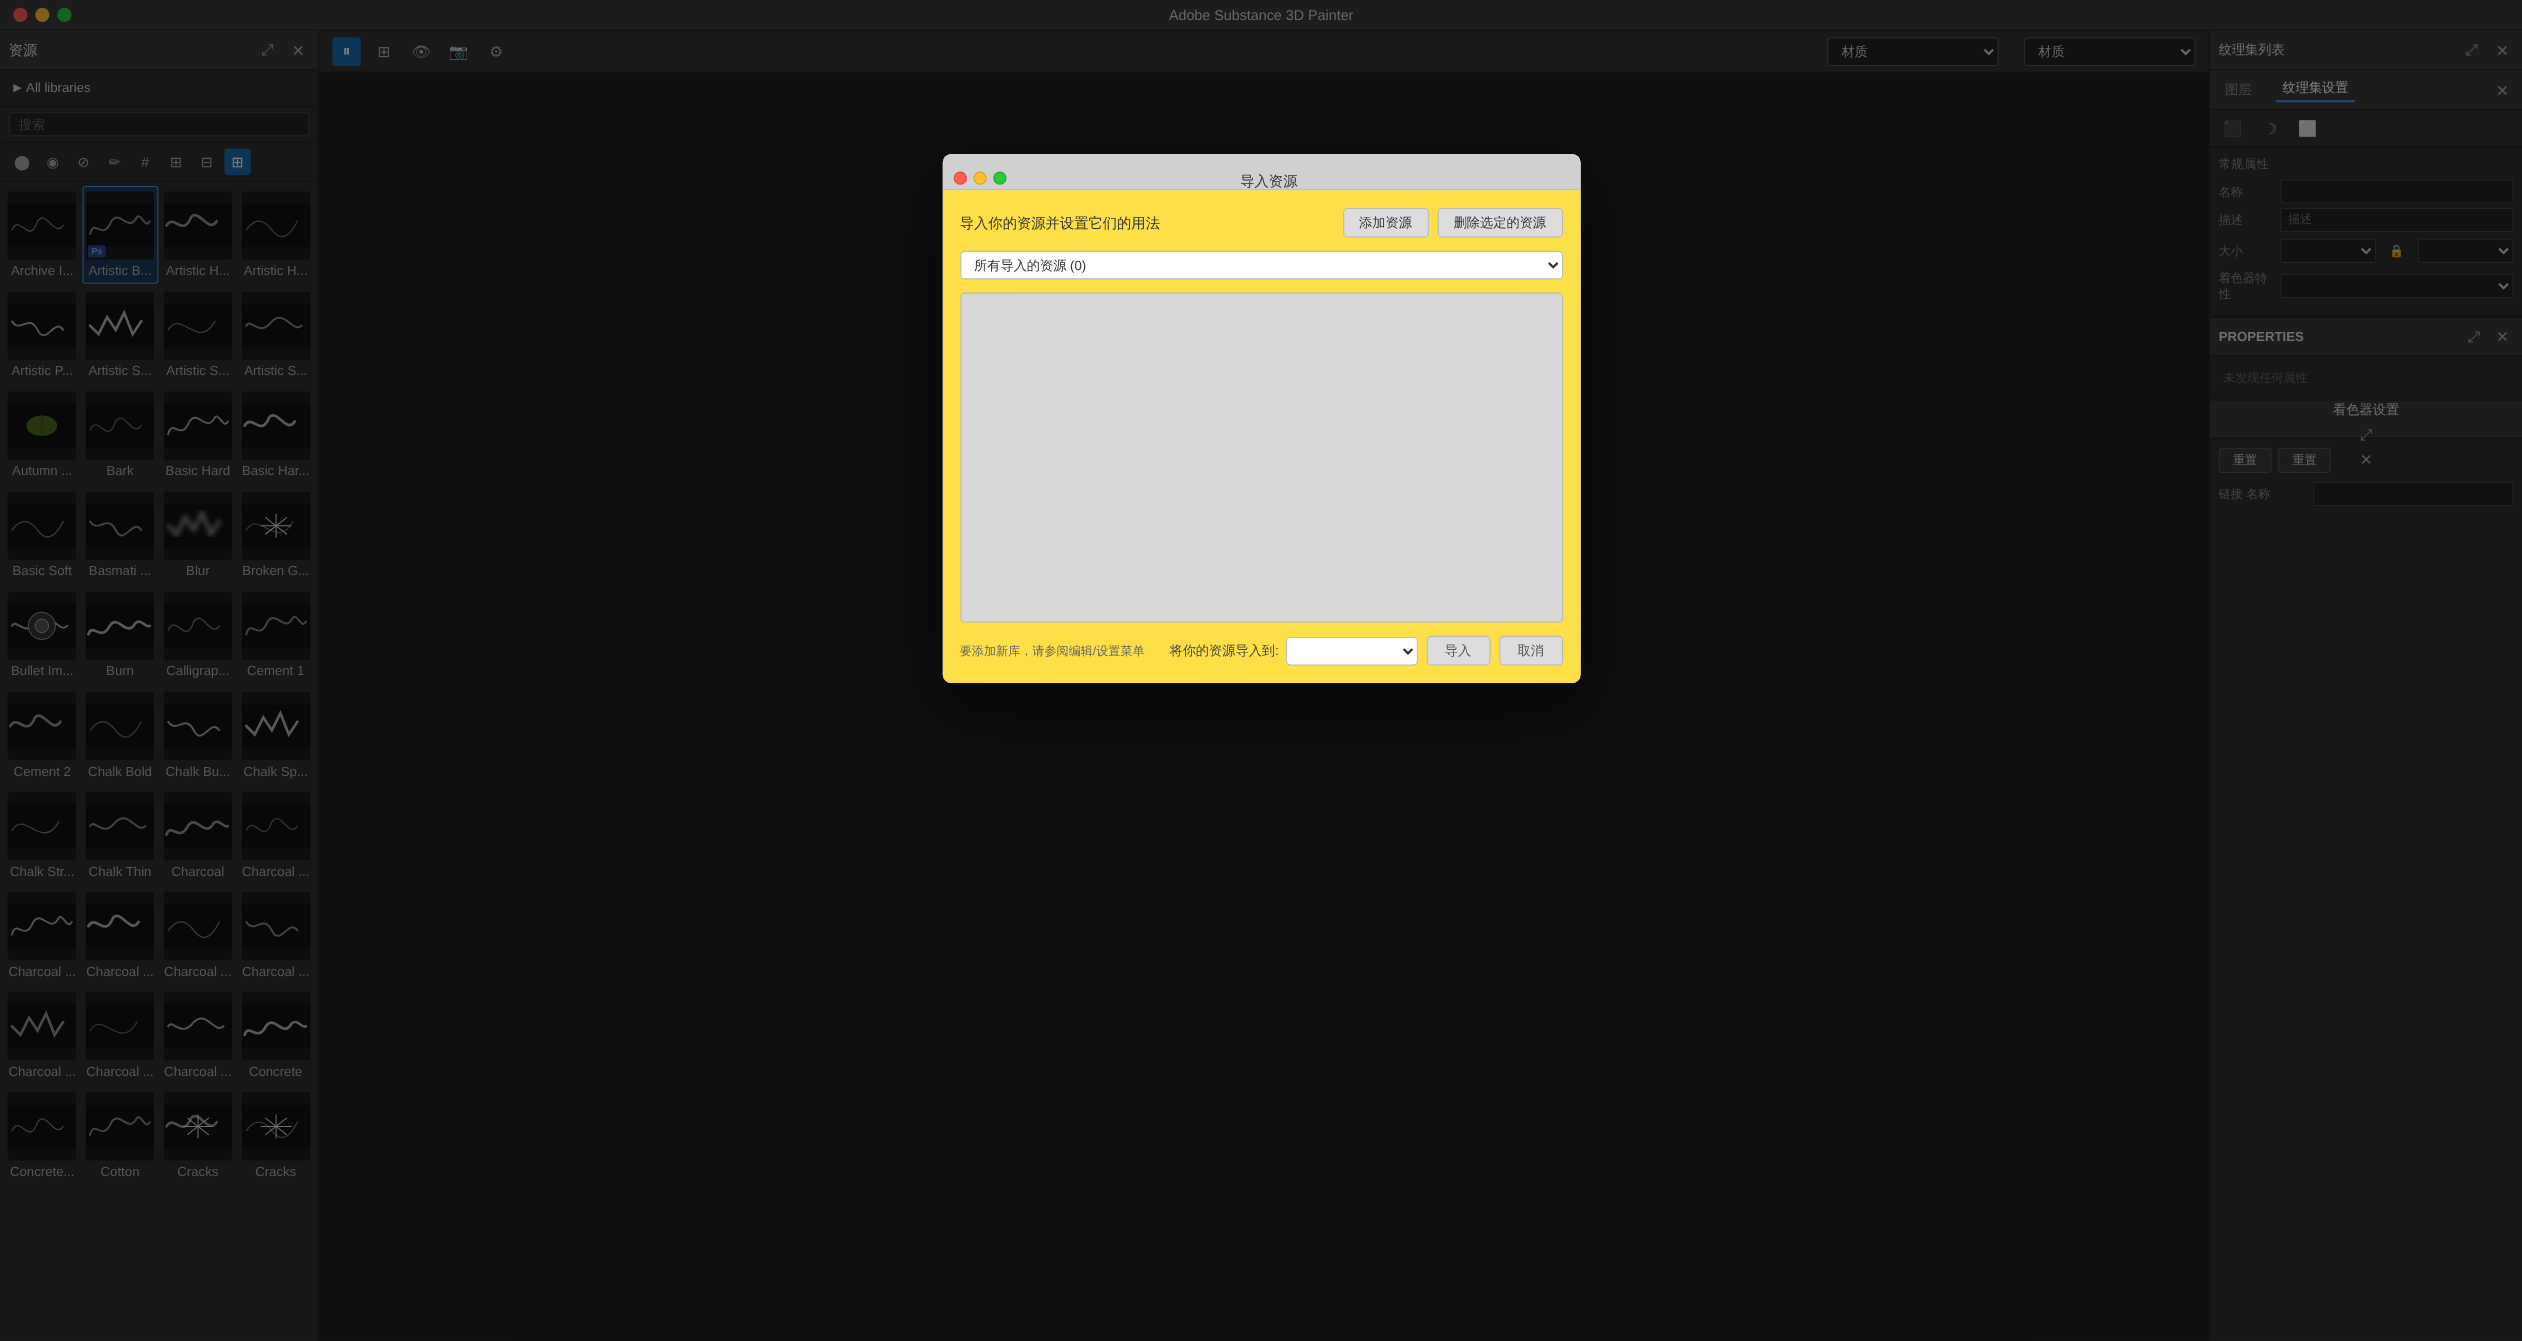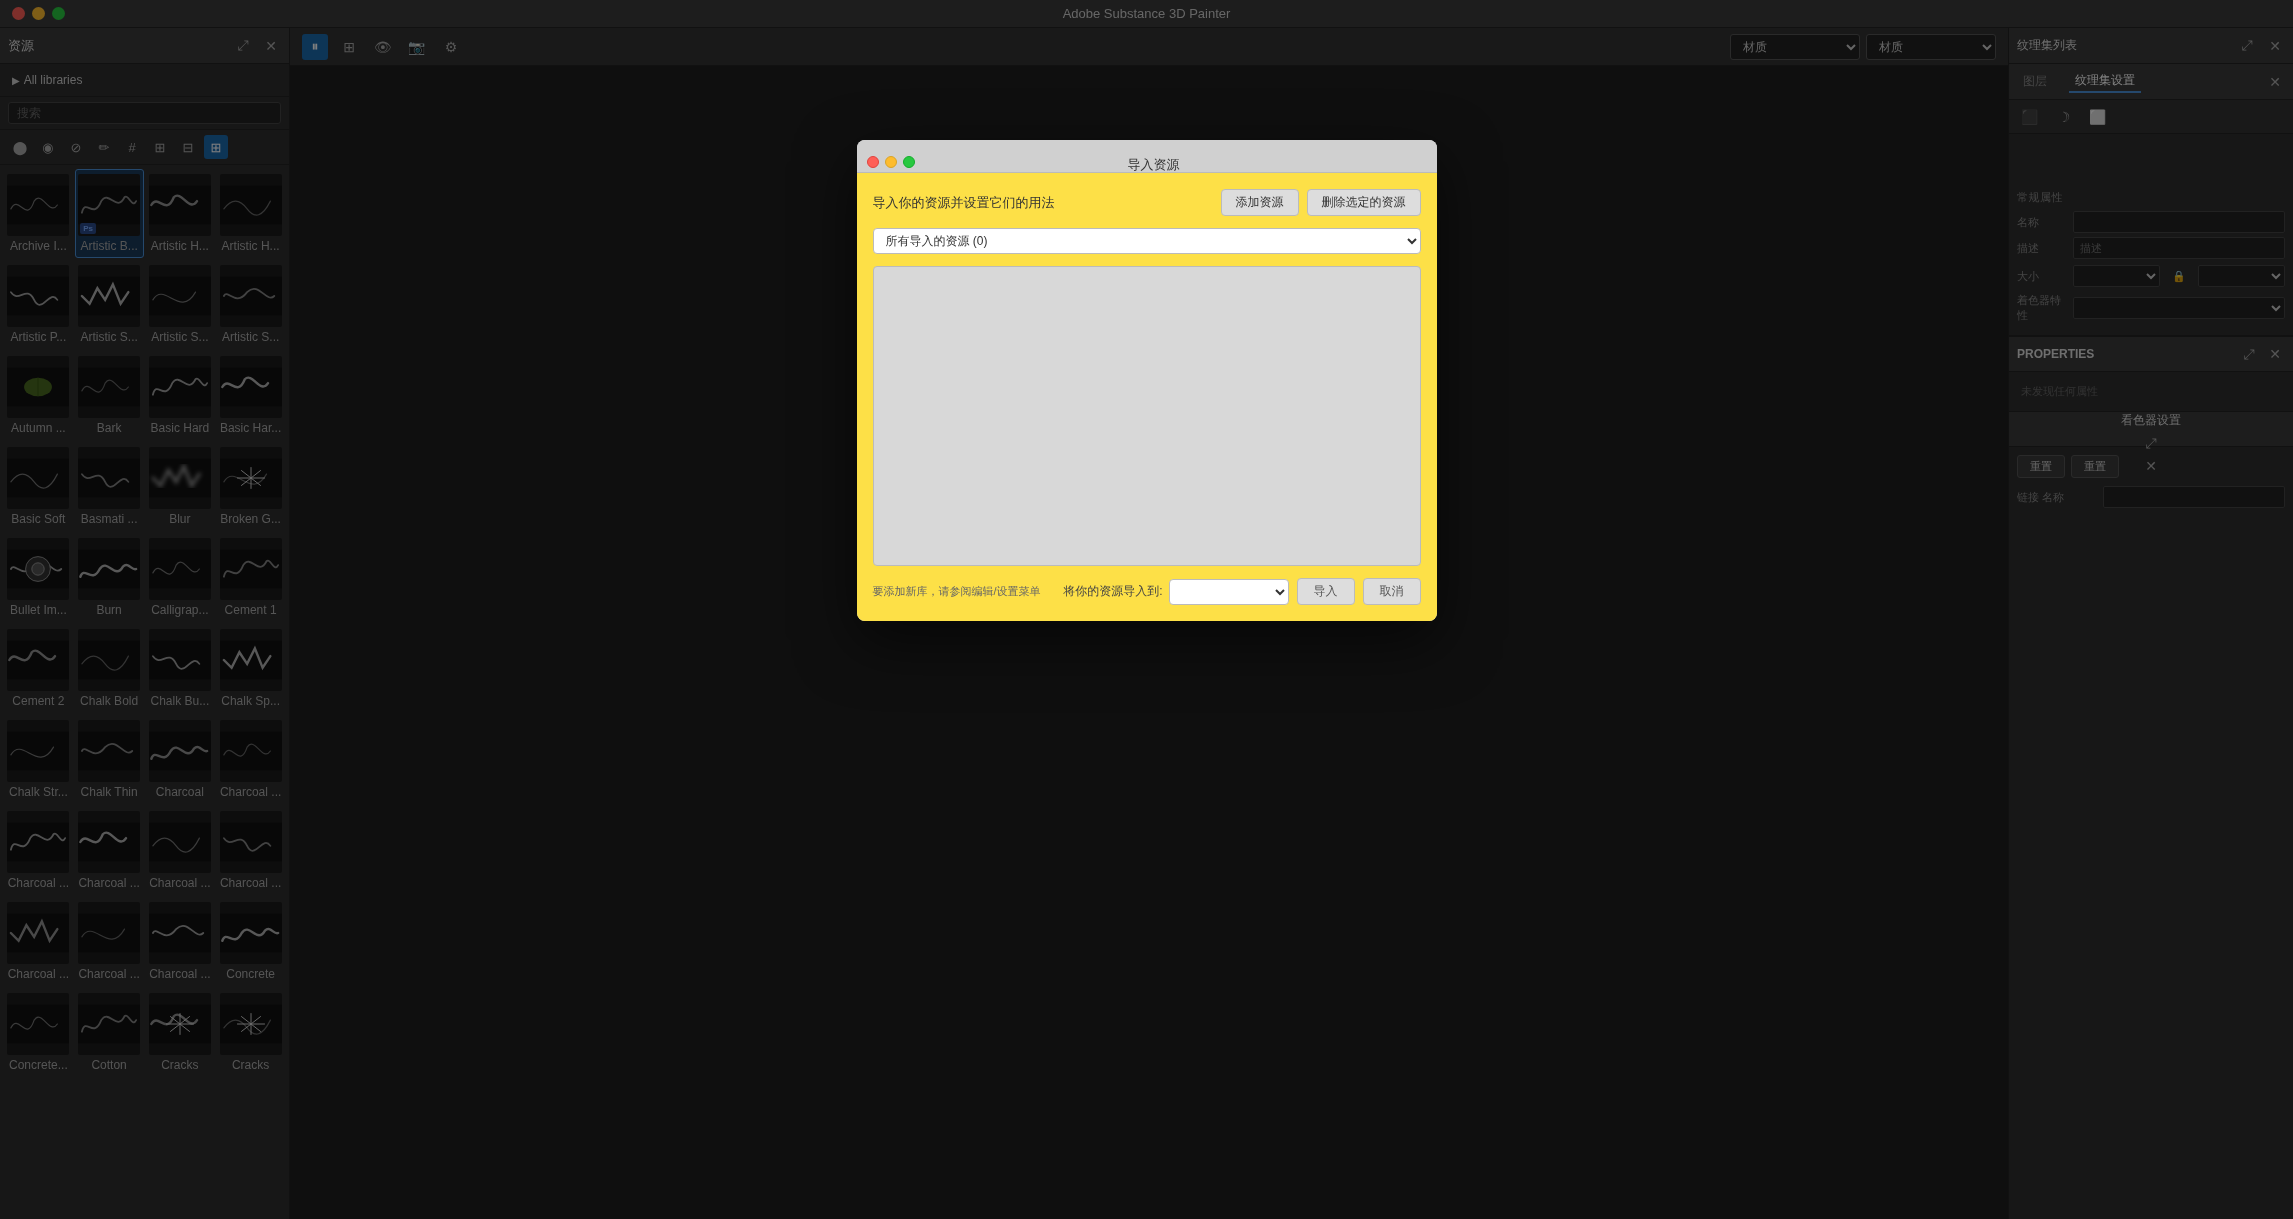--- a/index.html
+++ b/index.html
@@ -227,21 +227,20 @@
     .properties-section {
       padding: 8px;
       border-bottom: 1px solid #222;
     }
     .section-title {
       font-size: 11px;
       color: #888;
       margin-bottom: 6px;
       text-transform: uppercase;
       letter-spacing: 0.5px;
-      margin-top: 48px;
     }
     .prop-row {
       display: flex;
       align-items: center;
       margin-bottom: 4px;
       gap: 6px;
     }
     .prop-label {
       font-size: 11px;
       color: #888;
@@ -336,22 +335,23 @@
       padding: 0 12px;
       gap: 8px;
     }
     .material-select {
       background: #222;
       border: 1px solid #555;
       border-radius: 3px;
       color: #ccc;
       padding: 3px 8px;
       font-size: 12px;
-      width: 130px;
+      width: 156px;
       height: 26px;
+      margin-left: 17px;
     }
 
     
     .dialog-overlay {
       position: absolute;
       top: 0; left: 0; right: 0; bottom: 0;
       background: rgba(0,0,0,0.5);
       display: flex;
       align-items: center;
       justify-content: center;

